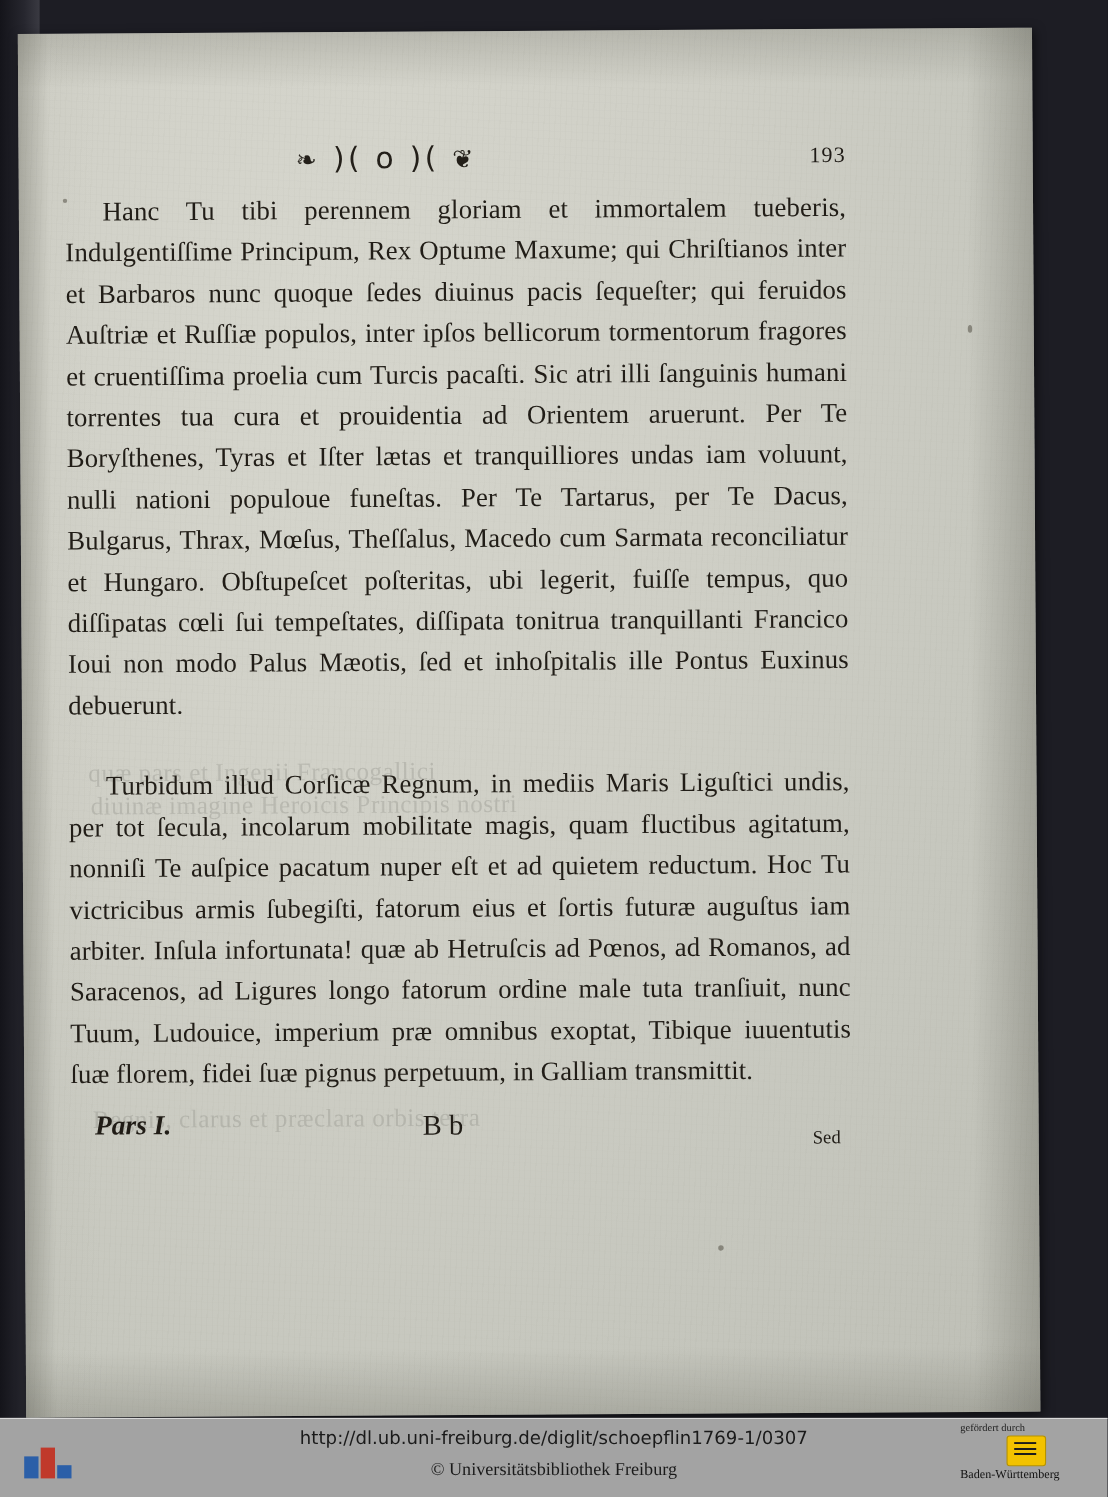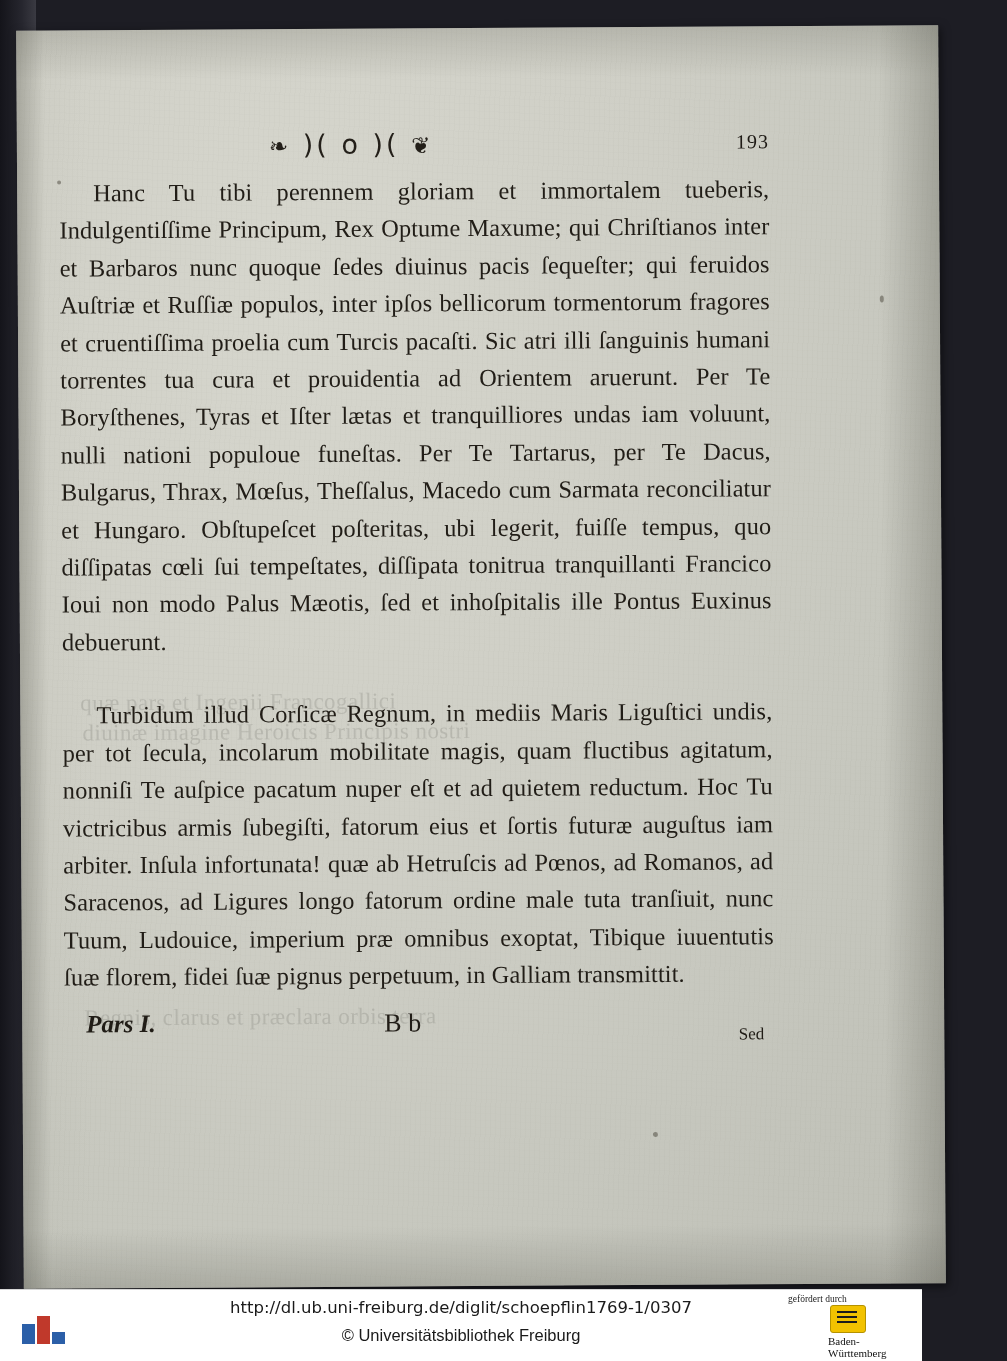--- a/index.html
+++ b/index.html
@@ -141,40 +141,40 @@
     position: absolute;
     background: rgba(60,55,45,0.45);
     border-radius: 50%;
     pointer-events: none;
   }
   
   .footer-bar {
     position: absolute;
     left: 0;
     bottom: 0;
-    width: 922px;
+    width: 1007px;
     height: 71px;
-    background: #ffffff;
+    background: #a3a3a3;
     border-top: 1px solid #d8d8d8;
   }
   .footer-url {
     position: absolute;
     top: 8px;
     left: 0; right: 0;
     text-align: center;
     font-family: "DejaVu Sans", sans-serif;
     font-size: 16.5px;
     color: #1a1a1a;
   }
   .footer-credit {
     position: absolute;
     top: 36px;
     left: 0; right: 0;
     text-align: center;
-    font-family: Liberation Sans, sans-serif;
+    font-family: Liberation Serif, serif;
     font-size: 16.5px;
     color: #1a1a1a;
   }
   .logo-left {
     position: absolute;
     left: 22px;
     top: 14px;
     width: 48px;
     height: 40px;
   }
@@ -212,21 +212,20 @@
     position: absolute;
     left: 6px; top: 5px;
     width: 20px; height: 15px;
     background:
       repeating-linear-gradient(to bottom, #1c1c1c 0px, #1c1c1c 2px, rgba(0,0,0,0) 2px, rgba(0,0,0,0) 5px);
   }
   .logo-right .state {
     font-size: 11px;
     color: #111;
     margin-top: 2px;
-    margin-left: 40px;
   }
 </style>
 </head>
 <body>
 
 <div id="page">
 
   <div class="gutter"></div>
 
   <div class="page-sheet">

